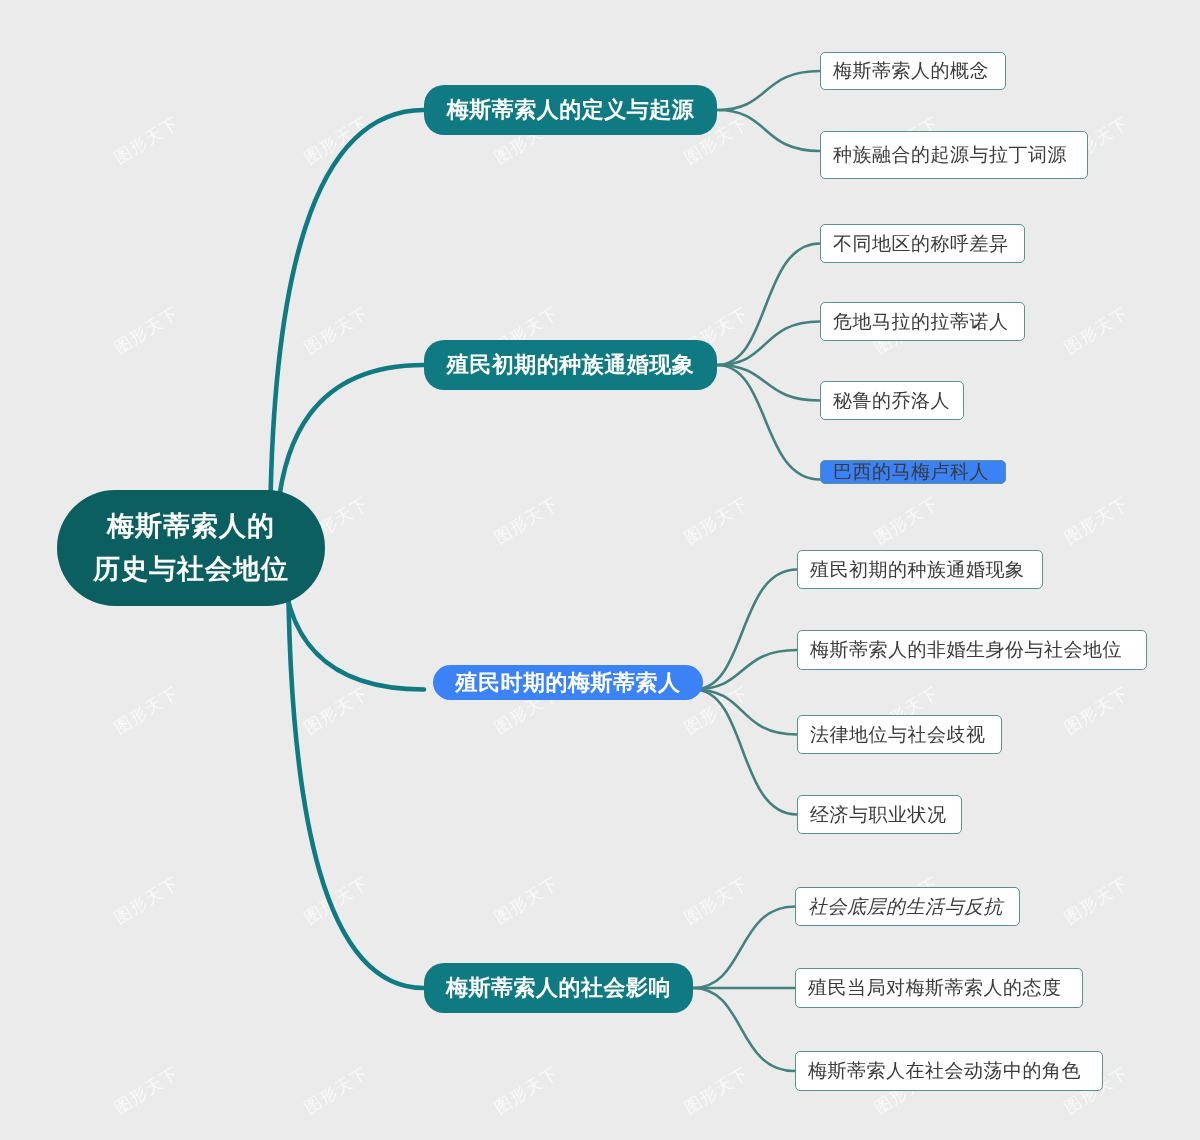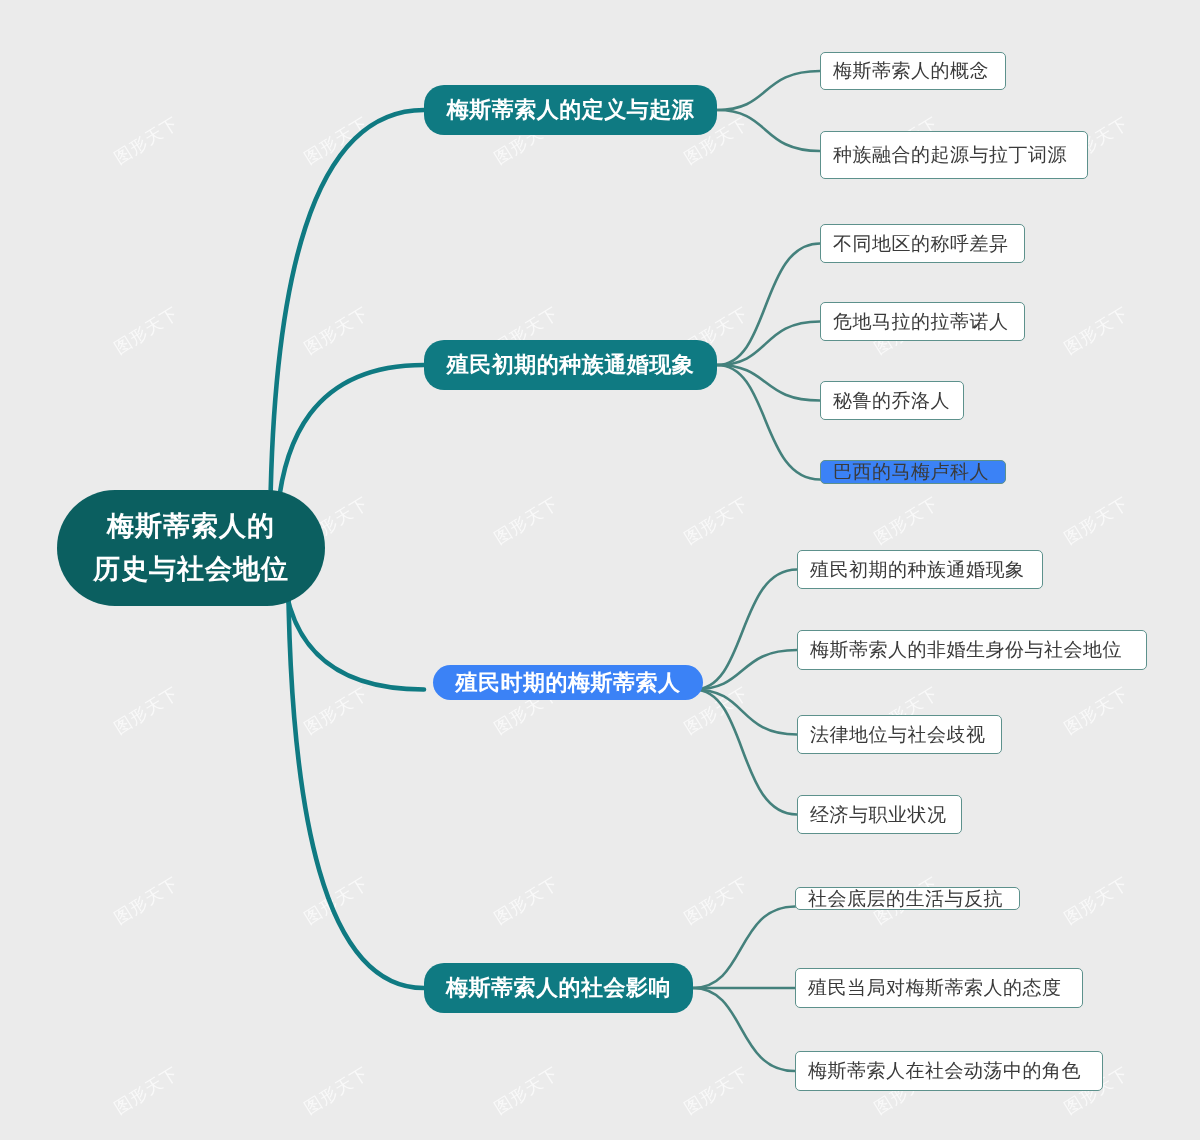--- a/index.html
+++ b/index.html
@@ -237,21 +237,21 @@
       </div>
       <div class="node leaf-node" style="left: 797px; top: 715px; width: 205px; height: 39px; background: rgb(255, 255, 255); color: rgb(58, 58, 58); border-color: rgb(93, 145, 140);">
         <span>法律地位与社会歧视</span>
       </div>
       <div class="node leaf-node" style="left: 797px; top: 795px; width: 165px; height: 39px; background: rgb(255, 255, 255); color: rgb(58, 58, 58); border-color: rgb(93, 145, 140);">
         <span>经济与职业状况</span>
       </div>
       <div class="node branch-node" style="left: 424px; top: 963px; width: 269px; height: 50px; background: rgb(15, 122, 130); color: rgb(255, 255, 255);">
         <span>梅斯蒂索人的社会影响</span>
       </div>
-      <div class="node leaf-node" style="left: 795px; top: 887px; width: 225px; height: 23px; background: rgb(255, 255, 255); color: rgb(58, 58, 58); border-color: rgb(93, 145, 140);">
+      <div class="node leaf-node" style="left: 795px; top: 887px; width: 225px; height: 39px; background: rgb(255, 255, 255); color: rgb(58, 58, 58); border-color: rgb(93, 145, 140); font-style: italic;">
         <span>社会底层的生活与反抗</span>
       </div>
       <div class="node leaf-node" style="left: 795px; top: 968px; width: 288px; height: 40px; background: rgb(255, 255, 255); color: rgb(58, 58, 58); border-color: rgb(93, 145, 140);">
         <span>殖民当局对梅斯蒂索人的态度</span>
       </div>
       <div class="node leaf-node" style="left: 795px; top: 1051px; width: 308px; height: 40px; background: rgb(255, 255, 255); color: rgb(58, 58, 58); border-color: rgb(93, 145, 140);">
         <span>梅斯蒂索人在社会动荡中的角色</span>
       </div>
     </div>
 

